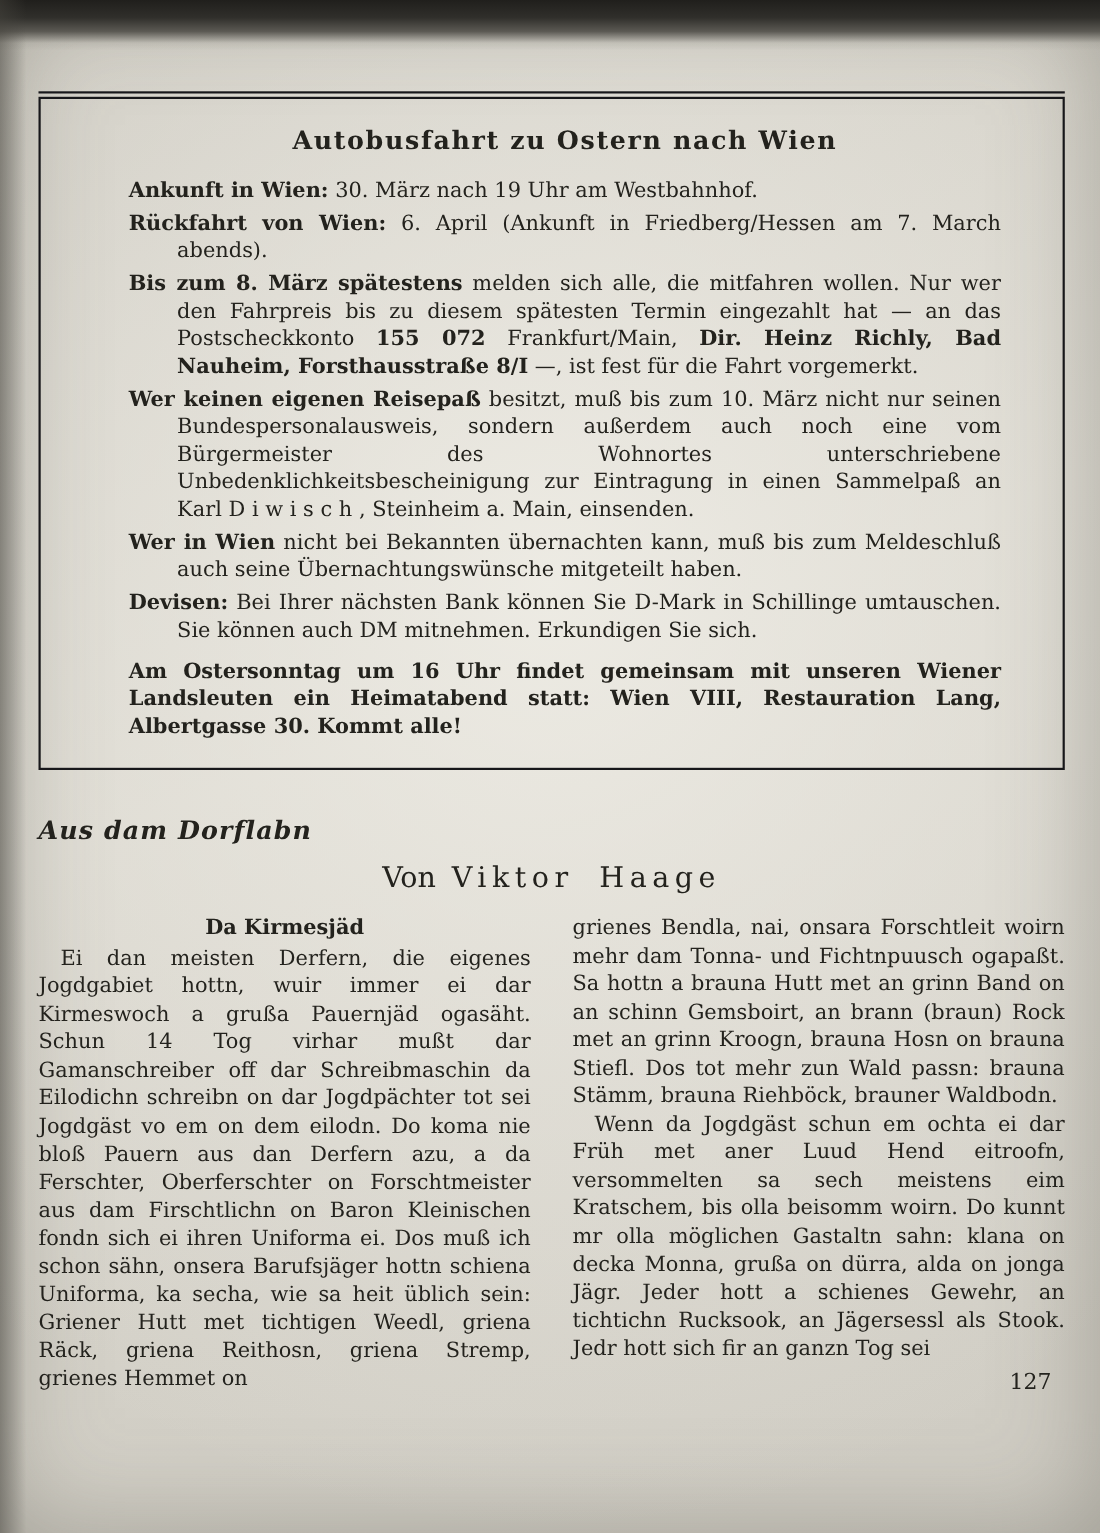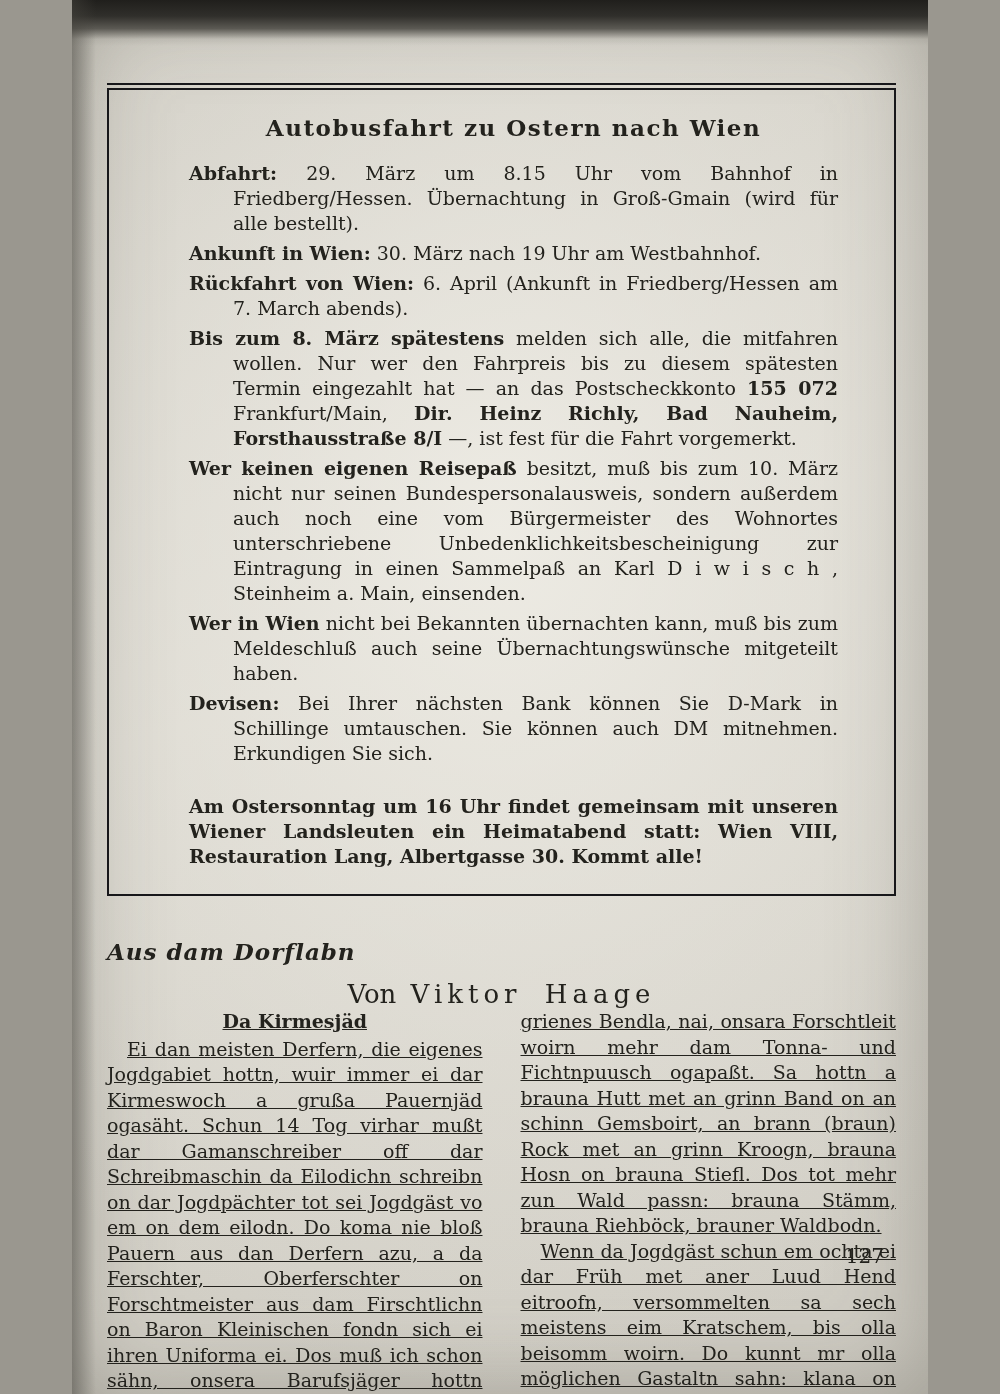--- a/index.html
+++ b/index.html
@@ -1,18 +1,18 @@
 <!DOCTYPE html>
 <html lang="de"><head>
 <meta charset="utf-8">
 <style>
   html,body { margin:0; padding:0; background:#9a978f; }
   .page {
     position:relative;
-    width:856px;
+    width:1000px;
     height:1394px;
     margin:0 auto;
     overflow:hidden;
     font-family:"DejaVu Serif","Liberation Serif",serif;
     color:var(--ink,#23221d);
     background:
       radial-gradient(ellipse 130% 100% at 50% 38%, rgba(241,239,232,0.85) 0%, rgba(241,239,232,0) 62%),
       linear-gradient(160deg, #ccc9c0 0%, #d7d4cb 45%, #cfccc3 100%);
     box-shadow: inset 0 0 95px rgba(95,92,84,0.42);
   }
@@ -46,35 +46,35 @@
     letter-spacing:1.5px;
   }
   .n-para {
     margin:5px 0;
     font-size:19px;
     line-height:25px;
     text-align:justify;
   }
   .n-para.hanging { padding-left:44px; text-indent:-44px; }
   .n-para .b { font-weight:bold; }
-  .n-para.final { margin-top:28px; }
+  .n-para.final { margin-top:12px; }
 
   
   .article-title {
     margin:42px 0 0;
     text-align:left;
     font-size:23px;
     font-weight:bold;
     letter-spacing:1px;
     font-style:italic;
   }
   .byline { margin:14px 0 0; text-align:center; font-size:26px; }
   .byline .name { letter-spacing:5px; word-spacing:10px; margin-left:6px; }
 
-  .columns { display:flex; gap:38px; margin-top:0;text-decoration:underline; }
+  .columns { display:flex; gap:38px; margin-top:18px; }
   .col { flex:1; min-width:0; font-size:19px; line-height:25.5px; text-align:justify; }
   .col-subhead { margin:0 0 2px; text-align:center; font-size:19px; font-weight:bold; }
   .col-para { margin:0; }
   .col-para.indent { text-indent:20px; }
 
   .page-number {
     position:absolute; top:1244px; right:44px;
     font-size:20px;
   }
 </style>
@@ -83,21 +83,20 @@
 
 <div class="page" style="--ink: #23221d;">
   <div class="scan-band"></div>
   <div class="scan-left"></div>
 
   <div class="content">
 
     <div class="notice-box">
       <h2 class="notice-title">Autobusfahrt zu Ostern nach Wien</h2>
       <div id="notice-paras">
-          <p class="n-para hanging"><span class="b">Abfahrt:</span><span> 29. März um 8.15 Uhr vom Bahnhof in Friedberg/Hessen. Übernachtung in Groß-Gmain (wird für alle bestellt).</span></p>
           <p class="n-para hanging"><span class="b">Ankunft in Wien:</span><span> 30. März nach 19 Uhr am Westbahnhof.</span></p>
           <p class="n-para hanging"><span class="b">Rückfahrt von Wien:</span><span> 6. April (Ankunft in Friedberg/Hessen am 7. March abends).</span></p>
           <p class="n-para hanging"><span class="b">Bis zum 8. März spätestens</span><span> melden sich alle, die mitfahren wollen. Nur wer den Fahrpreis bis zu diesem spätesten Termin eingezahlt hat — an das Postscheckkonto </span><span class="b">155 072</span><span> Frankfurt/Main, </span><span class="b">Dir. Heinz Richly, Bad Nauheim, Forsthausstraße 8/I</span><span> —, ist fest für die Fahrt vorgemerkt.</span></p>
           <p class="n-para hanging"><span class="b">Wer keinen eigenen Reisepaß</span><span> besitzt, muß bis zum 10. März nicht nur seinen Bundespersonalausweis, sondern außerdem auch noch eine vom Bürgermeister des Wohnortes unterschriebene Unbedenklichkeitsbescheinigung zur Eintragung in einen Sammelpaß an Karl D i w i s c h , Steinheim a. Main, einsenden.</span></p>
           <p class="n-para hanging"><span class="b">Wer in Wien</span><span> nicht bei Bekannten übernachten kann, muß bis zum Meldeschluß auch seine Übernachtungswünsche mitgeteilt haben.</span></p>
           <p class="n-para hanging"><span class="b">Devisen:</span><span> Bei Ihrer nächsten Bank können Sie D-Mark in Schillinge umtauschen. Sie können auch DM mitnehmen. Erkundigen Sie sich.</span></p>
           <p class="n-para final"><span class="b">Am Ostersonntag um 16 Uhr findet gemeinsam mit unseren Wiener Landsleuten ein Heimatabend statt: Wien VIII, Restauration Lang, Albertgasse 30. Kommt alle!</span></p>
         </div>
     </div>
 

